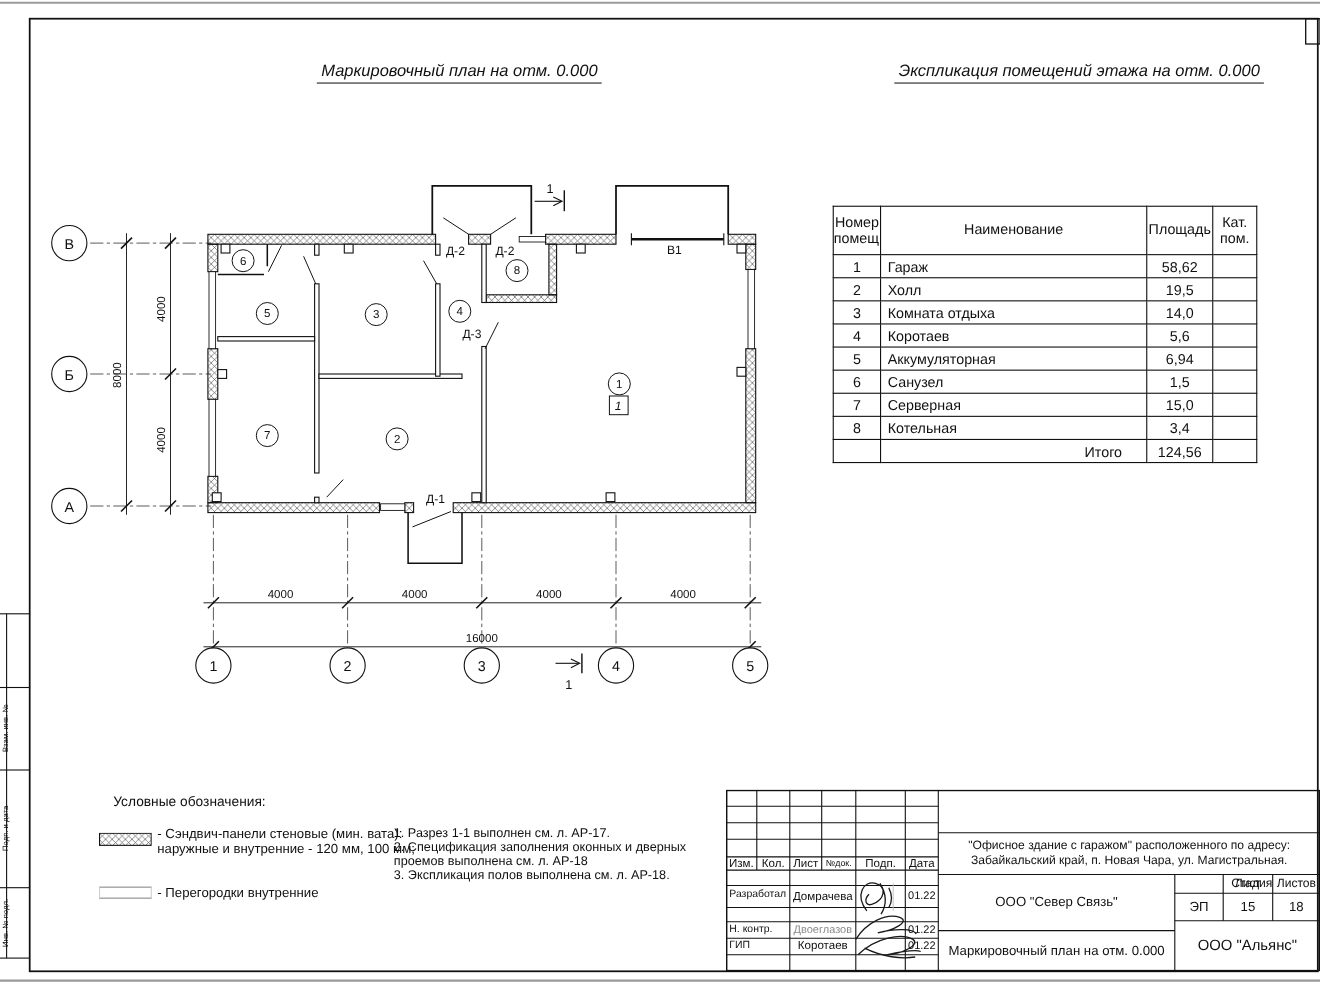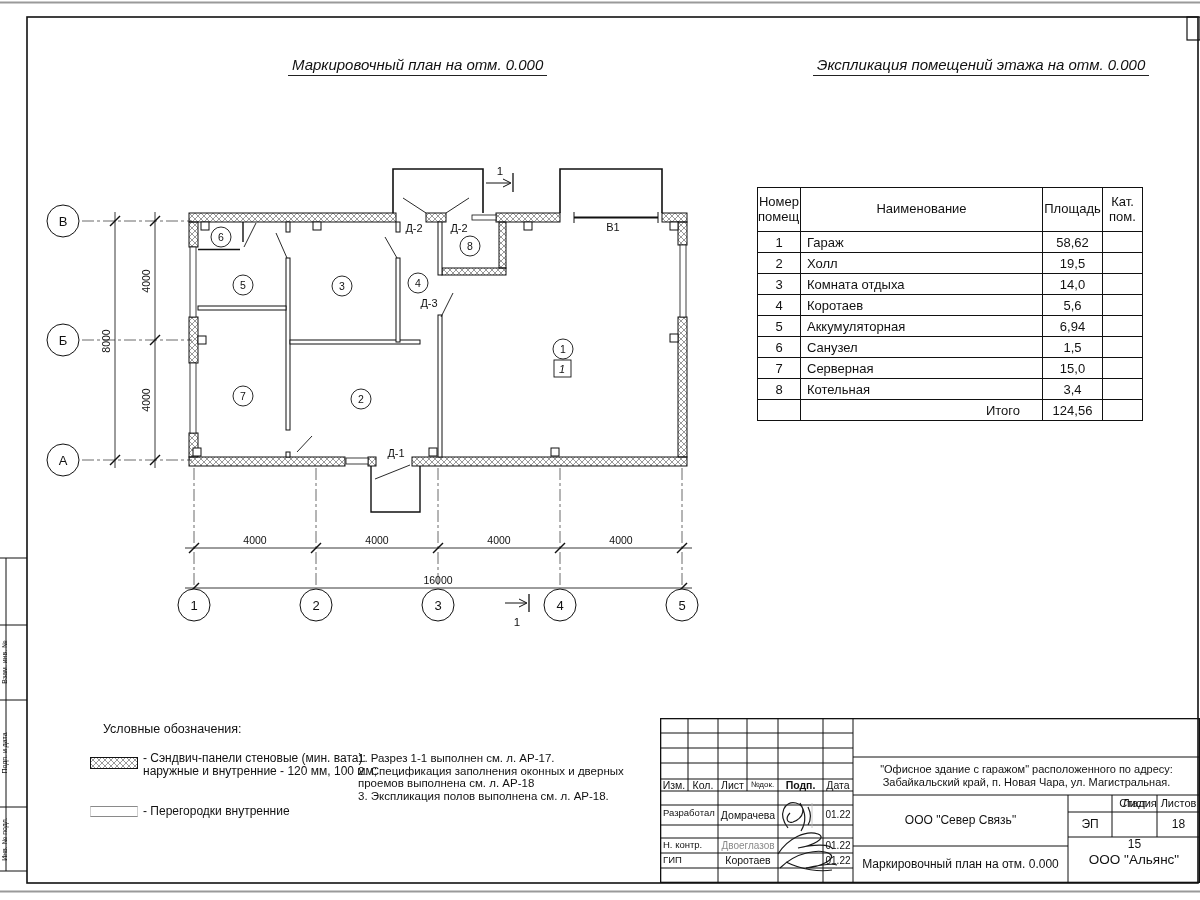--- a/index.html
+++ b/index.html
@@ -372,37 +372,37 @@
       <path d="M118,136 C128,120 146,112 158,116 C168,120 152,128 138,130 C154,126 170,126 173,131"></path>
       <path d="M120,150 C136,134 160,130 170,136 C177,141 160,149 146,150 C160,147 172,145 177,147 M126,144 C142,152 160,154 172,152"></path>
     </g>
     <line x1="152" y1="85" x2="152" y2="110" stroke="#bbb" stroke-width="0.8"></line>
   </svg>
 
   <div class="cell" style="left:0;top:61px;width:28px;height:12px;font-size:10.5px;">Изм.</div>
   <div class="cell" style="left:28px;top:61px;width:30px;height:12px;font-size:10.5px;">Кол.</div>
   <div class="cell" style="left:58px;top:61px;width:29px;height:12px;font-size:10.5px;">Лист</div>
   <div class="cell" style="left:87px;top:61px;width:31px;height:12px;font-size:8px;">№док.</div>
-  <div class="cell" style="left:118px;top:61px;width:45px;height:12px;font-size:10.5px;font-weight:bold;">Подп.</div>
+  <div class="cell" style="left:118px;top:61px;width:45px;height:12px;font-size:10.5px;">Подп.</div>
   <div class="cell" style="left:163px;top:61px;width:30px;height:12px;font-size:10.5px;">Дата</div>
 
   <div class="cell left" style="left:3px;top:87px;width:54px;height:16px;font-size:9.5px;">Разработал</div>
   <div class="cell" style="left:58px;top:87px;width:60px;height:20px;font-size:10.5px;">Домрачева</div>
   <div class="cell" style="left:163px;top:87px;width:30px;height:20px;font-size:10px;">01.22</div>
   <div class="cell left" style="left:3px;top:120px;width:54px;height:15px;font-size:9.5px;">Н. контр.</div>
   <div class="cell gray" style="left:58px;top:120px;width:60px;height:15px;font-size:10px;">Двоеглазов</div>
   <div class="cell" style="left:163px;top:120px;width:30px;height:15px;font-size:10px;">01.22</div>
   <div class="cell left" style="left:3px;top:135px;width:68px;height:15px;font-size:9.5px;text-align:center;">ГИП</div>
   <div class="cell" style="left:58px;top:135px;width:60px;height:15px;font-size:10.5px;">Коротаев</div>
   <div class="cell" style="left:163px;top:135px;width:30px;height:15px;font-size:10px;">01.22</div>
 
   <div class="cell preline" style="left:193px;top:39px;width:347px;height:38px;font-size:11px;">"Офисное здание с гаражом" расположенного по адресу:
 Забайкальский край, п. Новая Чара, ул. Магистральная.</div>
   <div class="cell" style="left:193px;top:77px;width:215px;height:51px;font-size:12px;">ООО "Север Связь"</div>
   <div class="cell" style="left:193px;top:128px;width:215px;height:37px;font-size:12px;">Маркировочный план на отм. 0.000</div>
   <div class="cell" style="left:408px;top:77px;width:44px;height:17px;font-size:11px;margin-left:48px;">Стадия</div>
   <div class="cell" style="left:452px;top:77px;width:45px;height:17px;font-size:11px;">Лист</div>
   <div class="cell" style="left:497px;top:77px;width:43px;height:17px;font-size:11px;">Листов</div>
   <div class="cell" style="left:408px;top:94px;width:44px;height:25px;font-size:12px;">ЭП</div>
-  <div class="cell" style="left:452px;top:94px;width:45px;height:25px;font-size:12px;margin-top:20px;">15</div>
+  <div class="cell" style="left:452px;top:94px;width:45px;height:25px;font-size:12px;">15</div>
   <div class="cell" style="left:497px;top:94px;width:43px;height:25px;font-size:12px;">18</div>
   <div class="cell" style="left:408px;top:119px;width:132px;height:46px;font-size:13.5px;">ООО "Альянс"</div>
 </div>
 
 </body></html>

